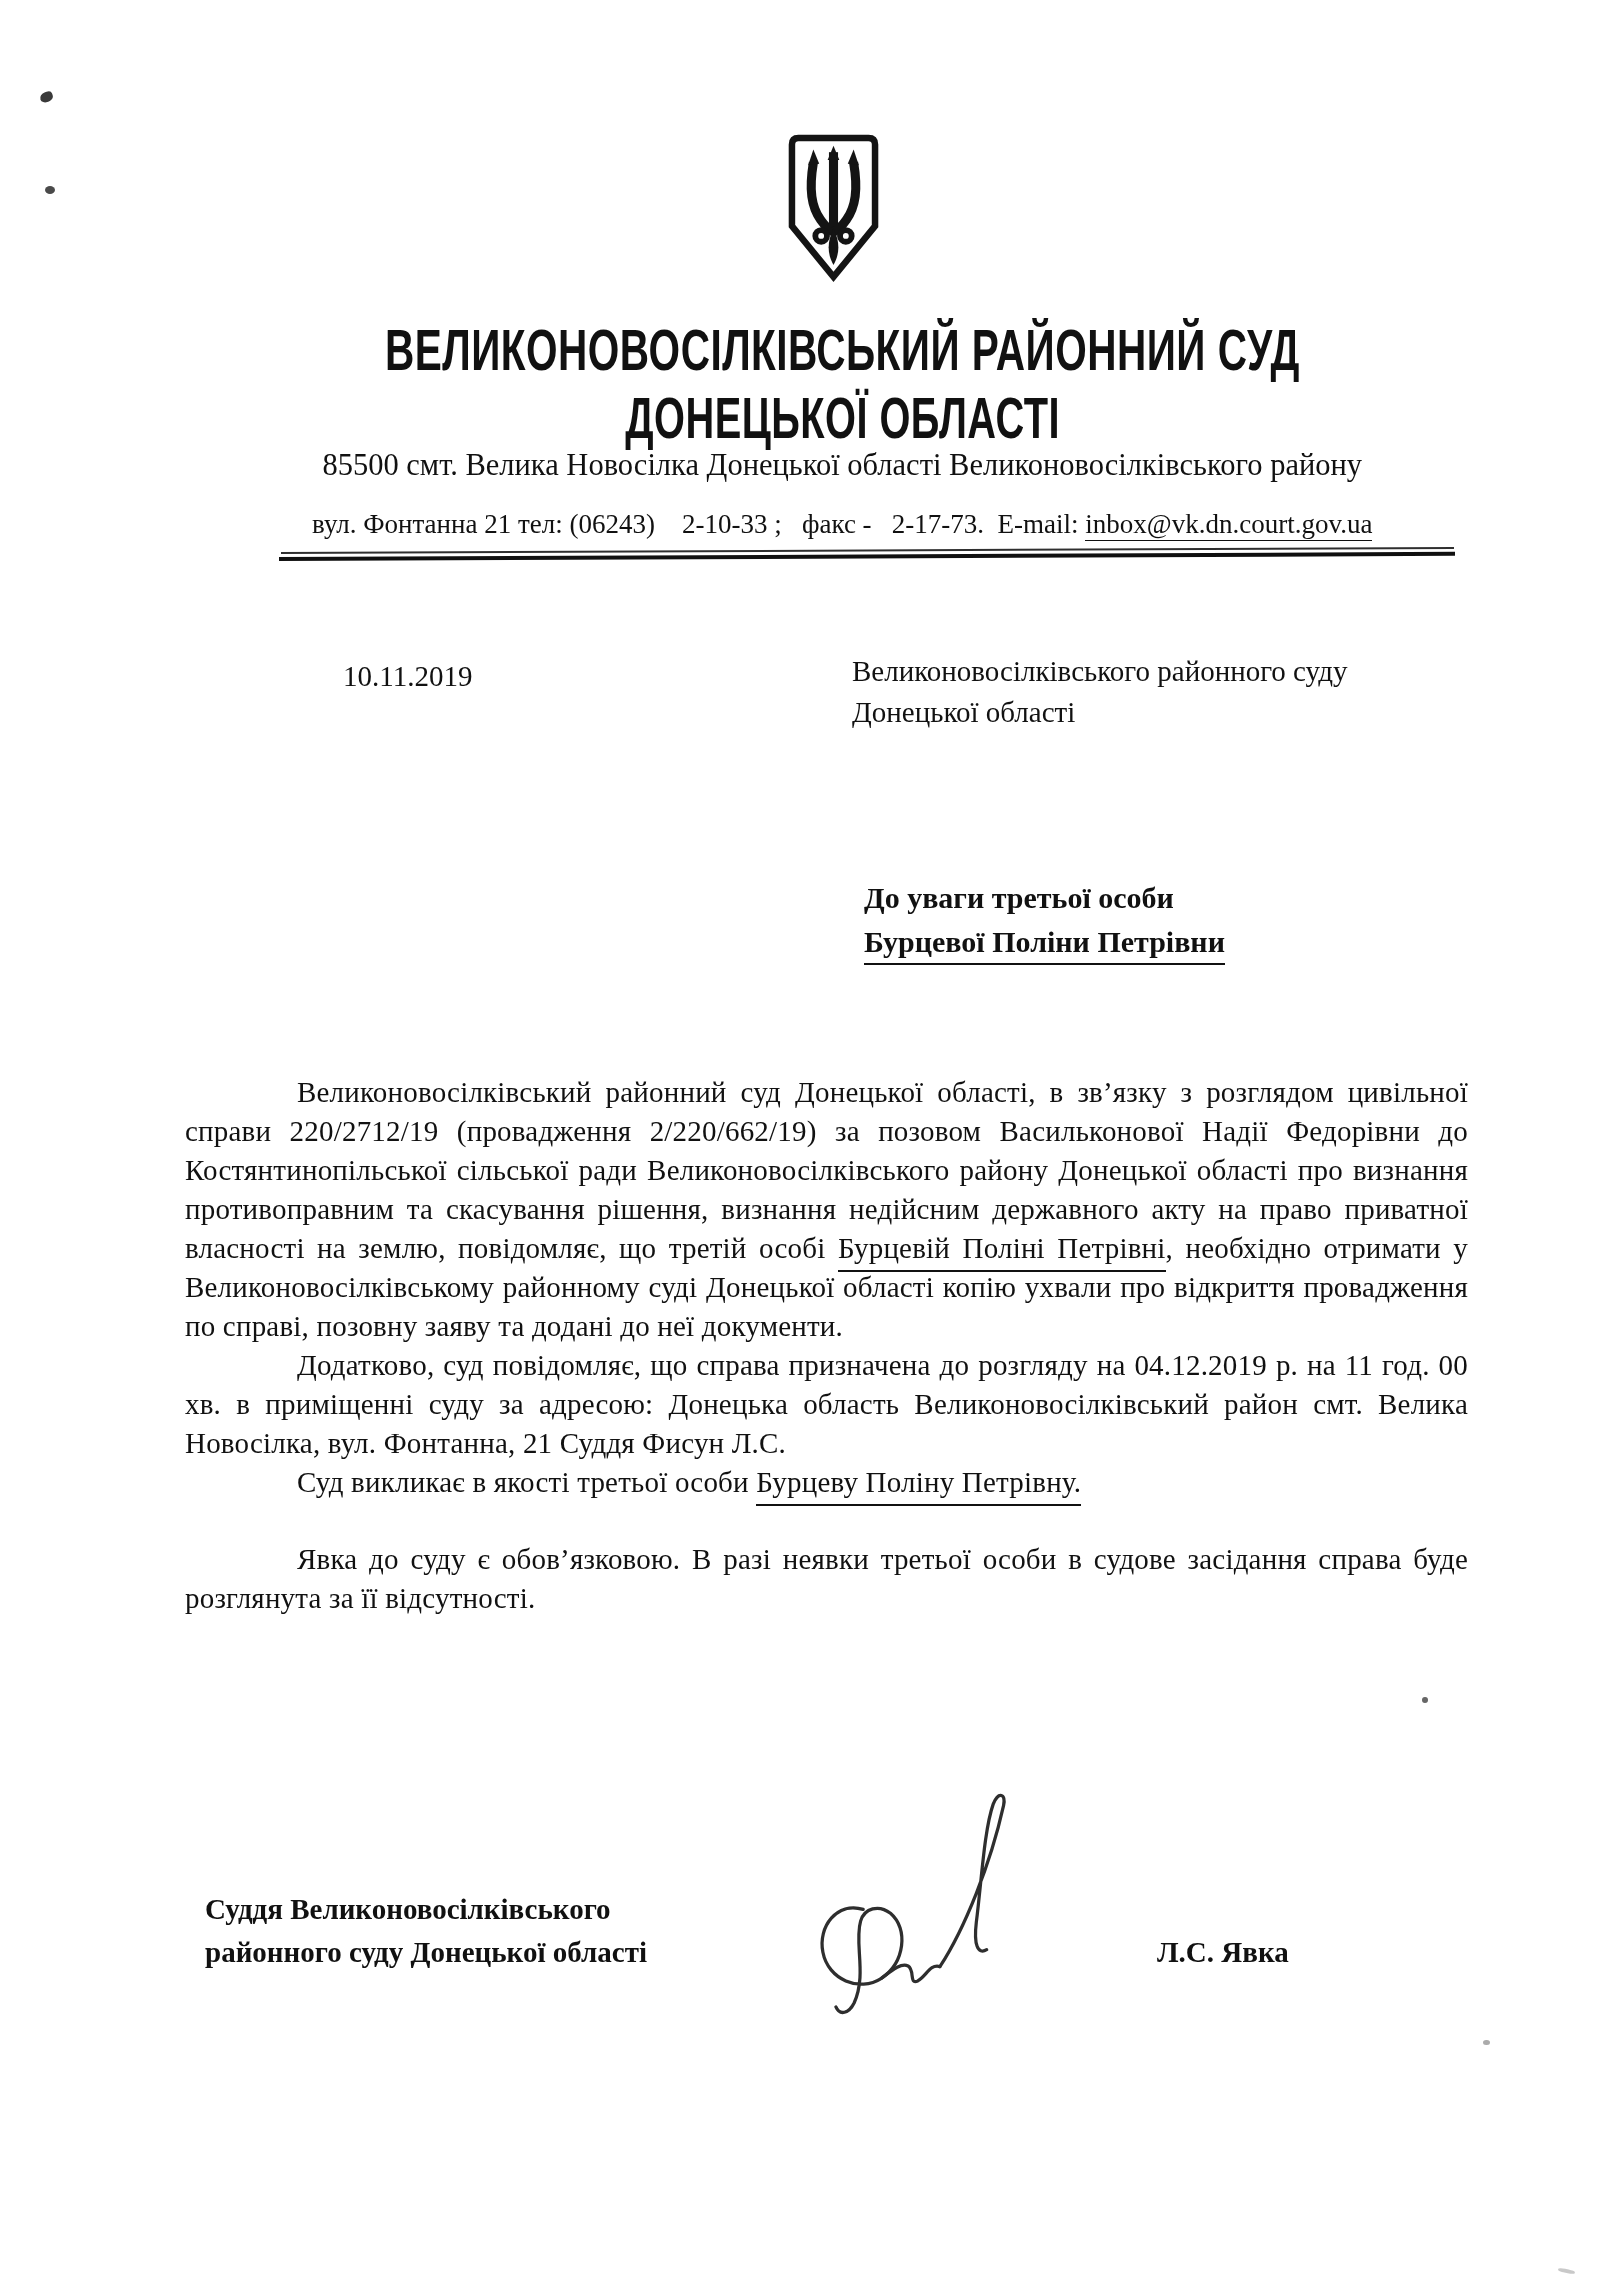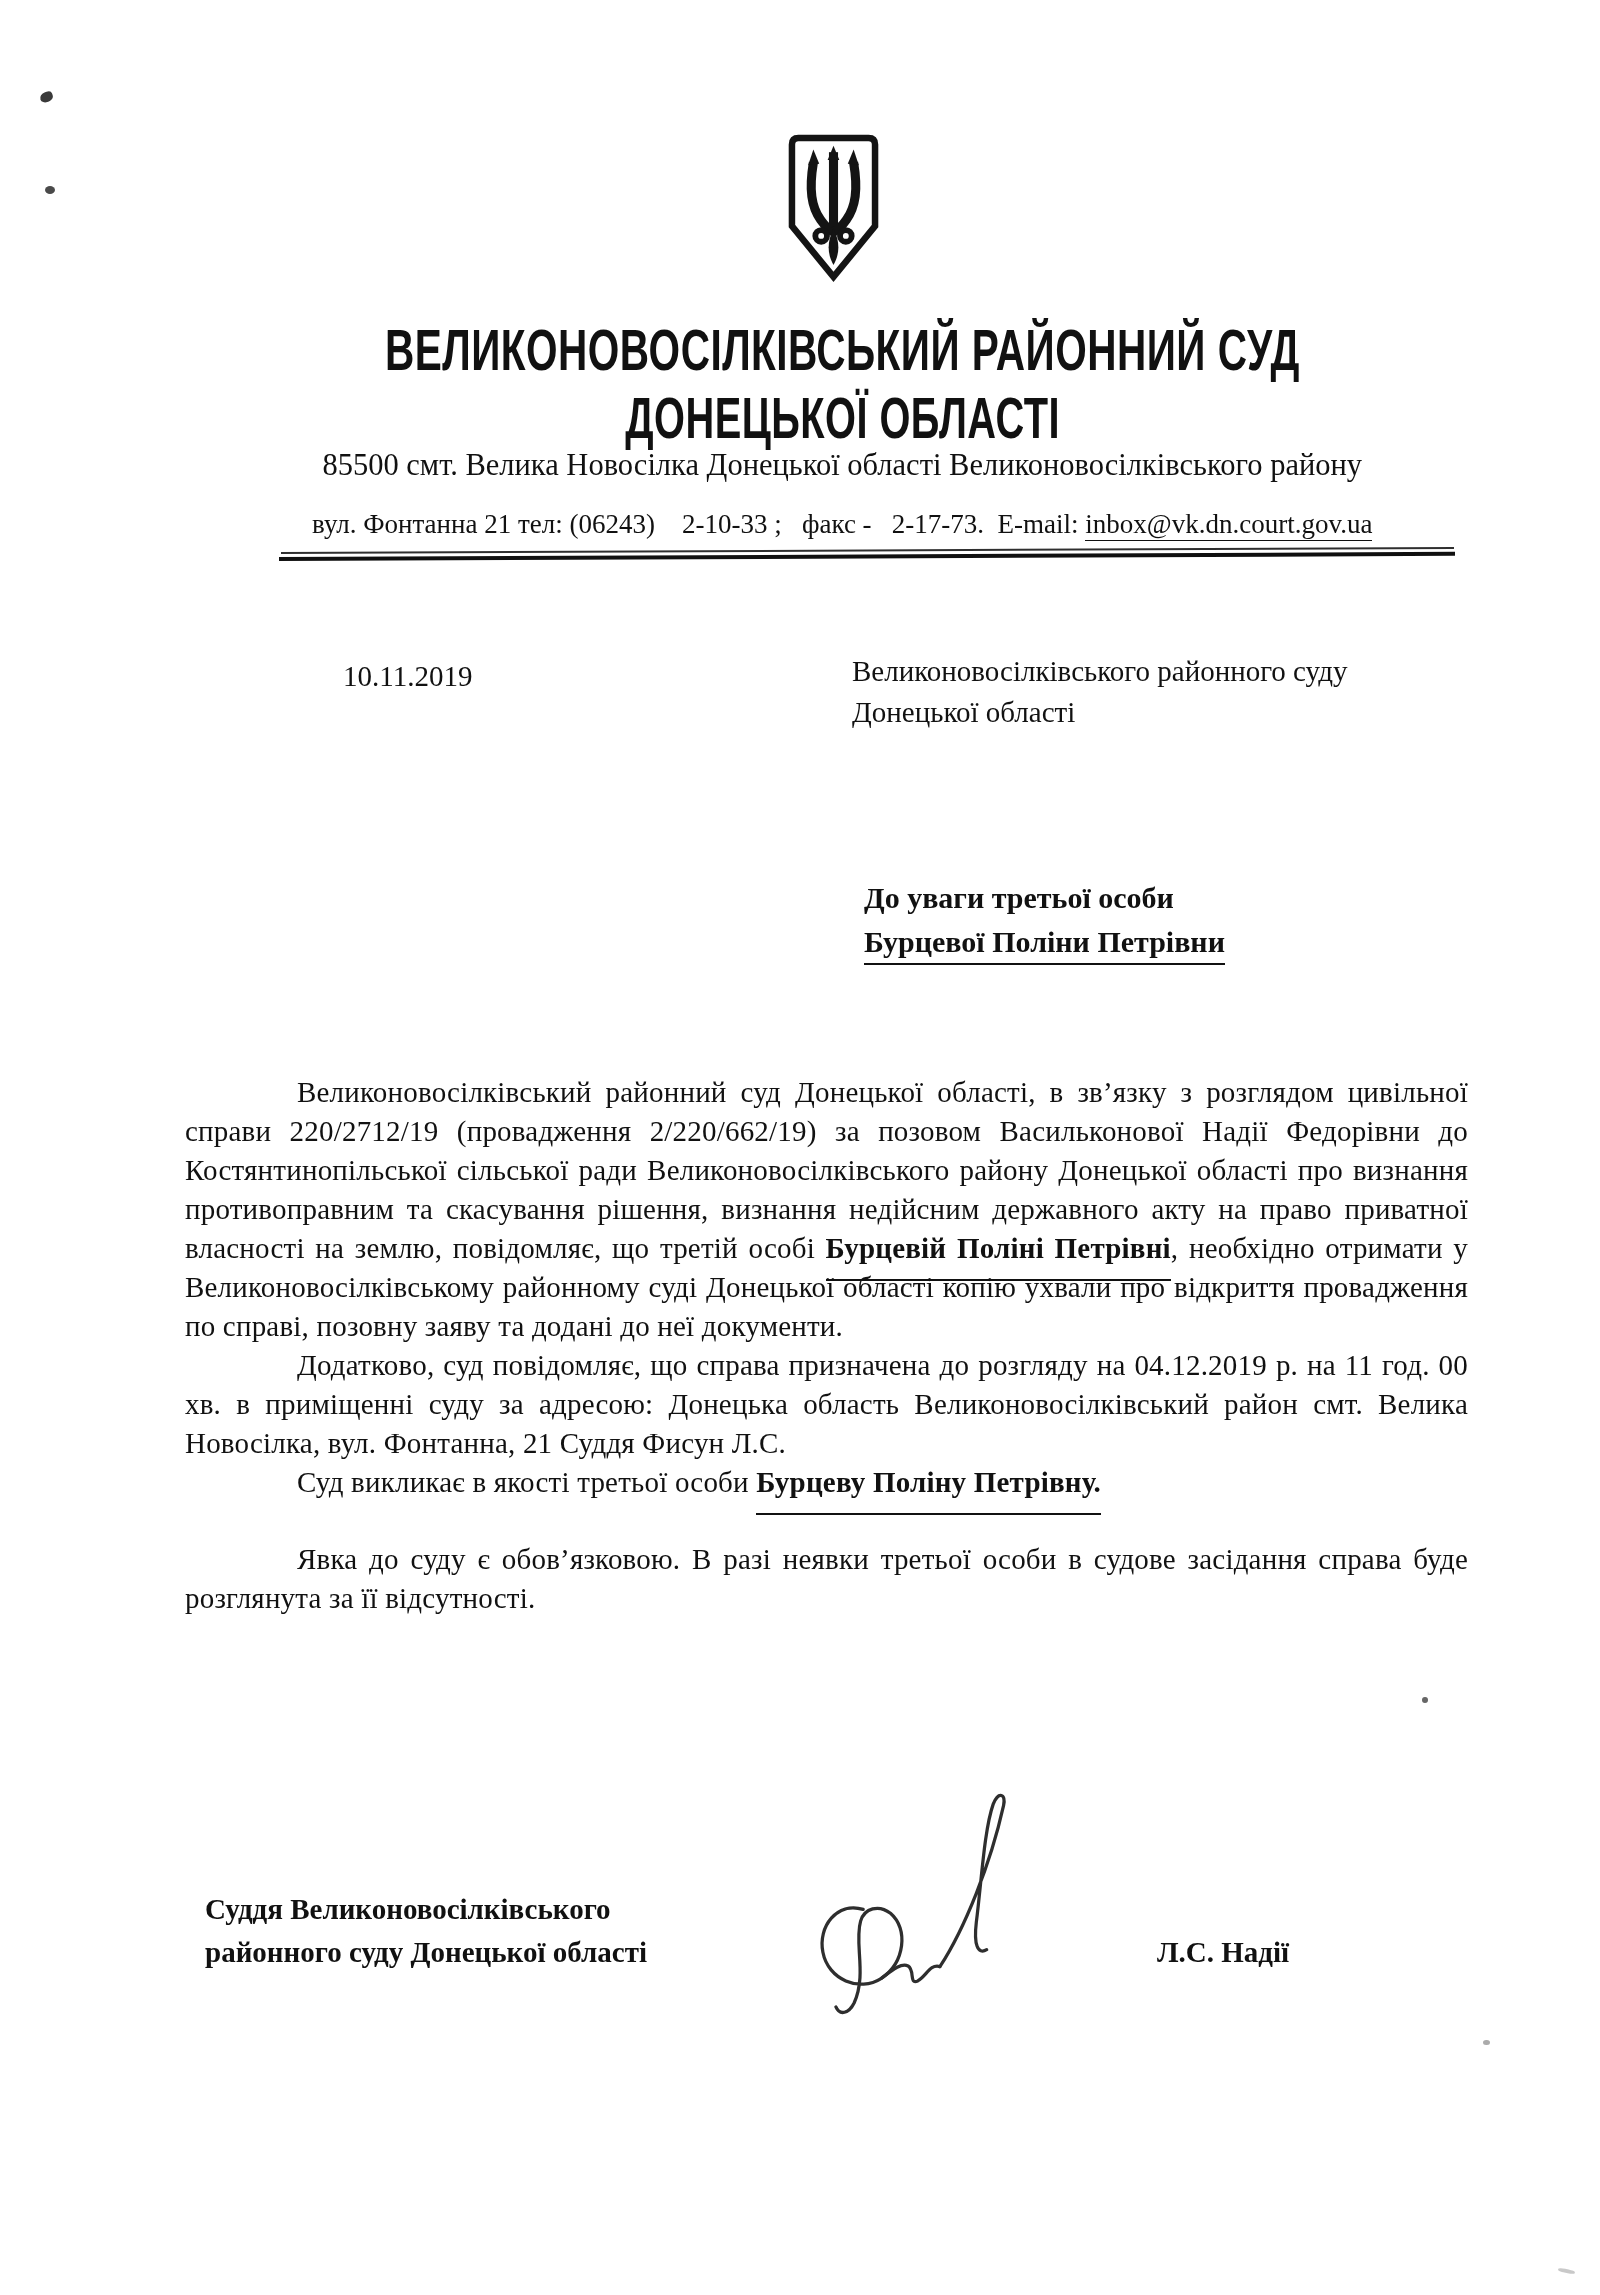--- a/index.html
+++ b/index.html
@@ -31,21 +31,21 @@
   .attn { left:864px; top:876px; font-size:30px; font-weight:bold; line-height:44px; }
   .u2 { border-bottom:2.6px solid #111; padding-bottom:5px; }
 
   .bodytext {
     left:185px; top:1073px; width:1283px;
     font-size:29px; line-height:39px; text-align:justify;
     letter-spacing:0.2px;
   }
   .bodytext p { margin:0; text-indent:112px; }
   .bodytext p.gap { margin-top:38px; }
-  .bu { font-weight:bold; border-bottom:2.6px solid #111; padding-bottom:15px; }
+  .bu { font-weight:normal; border-bottom:2.6px solid #111; padding-bottom:6px; }
 
   .sig-title { left:205px; top:1888px; font-size:29px; font-weight:bold; line-height:43px; }
   .sig-name  { left:1157px; top:1936px; font-size:29px; font-weight:bold; }
   .sig-svg   { left:780px; top:1782px; }
   .emblem    { left:788px; top:134px; }
 
   .speck { position:absolute; border-radius:50%; }
   .s1 { left:40px;  top:92px;  width:13px; height:10.4px; background:#3a3a3a; border-radius:60% 40% 50% 50%; transform:rotate(-20deg); }
   .s2 { left:45px;  top:186px;  width:10.4px; height:8.4px; background:#4a4a4a; }
   .s3 { left:1422px; top:1697px; width:5.8px;  height:5.8px;  background:#666; }
@@ -112,16 +112,16 @@
     <div>Суддя Великоновосілківського</div>
     <div>районного суду Донецької області</div>
   </div>
 
   <svg class="abs sig-svg" width="286" height="260" viewBox="0 0 440 400">
     <path d="M128 196 C88 184 58 222 66 262 C74 304 122 324 156 302 C192 278 198 226 170 202 C152 188 130 194 124 214 C114 248 134 296 114 340 C106 356 92 360 86 346" fill="none" stroke="#2e2e2e" stroke-width="5" stroke-linecap="round"></path>
     <path d="M156 302 C172 290 186 278 197 283 C208 290 198 312 212 306 C226 298 230 280 246 284" fill="none" stroke="#2e2e2e" stroke-width="5" stroke-linecap="round"></path>
     <path d="M246 284 C284 226 324 126 344 36 C348 18 336 14 328 34 C314 74 310 154 302 216 C298 250 304 266 318 258" fill="none" stroke="#2e2e2e" stroke-width="5" stroke-linecap="round"></path>
   </svg>
 
-  <div class="abs sig-name">Л.С. Надії</div>
+  <div class="abs sig-name">Л.С. Явка</div>
 
 </div>
 
 
 </body></html>

